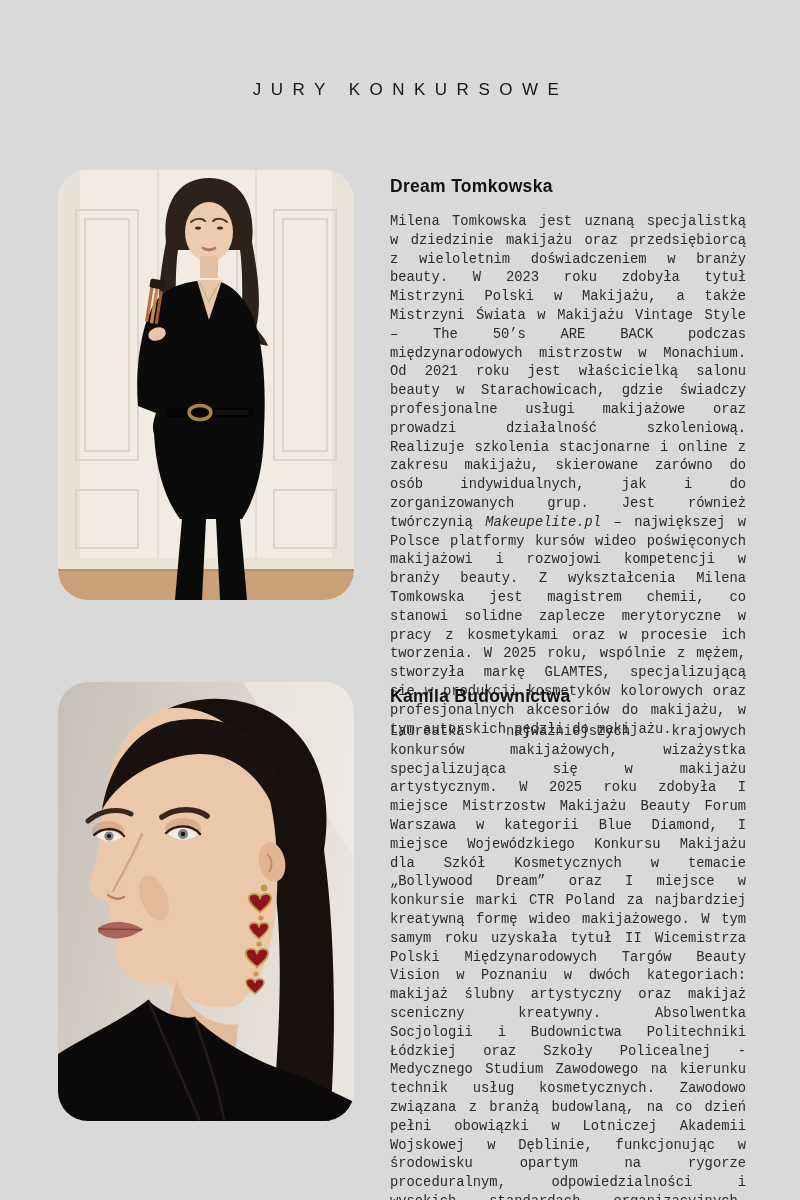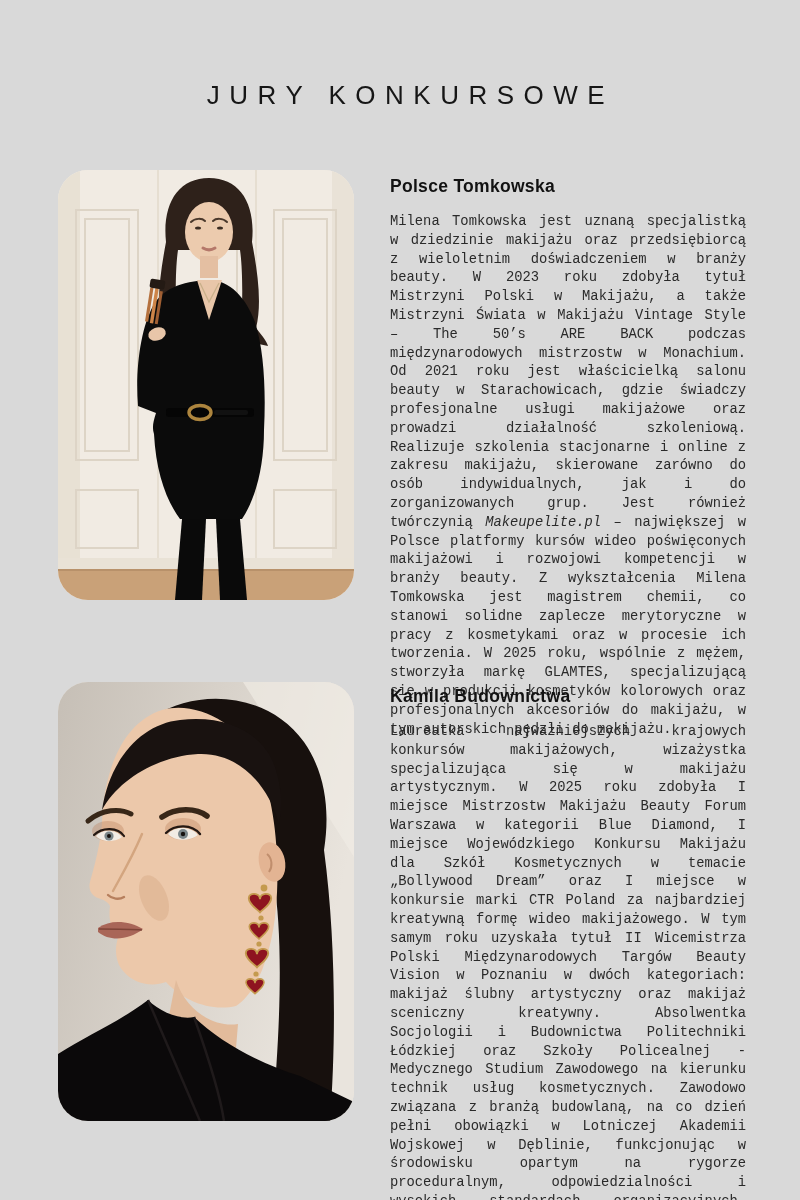--- a/index.html
+++ b/index.html
@@ -3,21 +3,21 @@
 <meta charset="utf-8">
 <style>
   html,body{margin:0;padding:0;background:#d9d9d9;}
   .page{
     position:relative;width:800px;height:1200px;margin:0 auto;
     background:#d9d9d9;overflow:hidden;
     font-family:"Liberation Sans",sans-serif;color:#232323;
   }
   .page-title{
     position:absolute;top:80px;left:0;width:100%;margin:0;
-    text-align:center;font-size:26px;font-weight:400;
+    text-align:center;font-size:17px;font-weight:400;
     letter-spacing:9.5px;padding-left:21px;box-sizing:border-box;
     color:#161616;
   }
   .photo{
     position:absolute;left:58px;width:296px;border-radius:30px;
     overflow:hidden;background:#eee8e0;
   }
   .photo svg{display:block;width:100%;height:100%;}
   .photo-1{top:170px;height:430px;}
   .photo-2{top:682px;height:439px;}
@@ -88,21 +88,21 @@
       <rect x="108" y="238" width="88" height="9" rx="3" fill="#050505"></rect>
       <ellipse cx="142" cy="242.5" rx="11" ry="7" fill="none" stroke="#ad853e" stroke-width="3.4"></ellipse>
       <rect x="156" y="240" width="34" height="5" rx="2" fill="#111111"></rect>
 
       <path d="M124,349 L148,349 L144,430 L117,430 Z" fill="#0a0a0a"></path>
       <path d="M158,349 L182,349 L189,430 L162,430 Z" fill="#0a0a0a"></path>
     </svg>
   </div>
 
   <div class="bio bio-1">
-    <h2>Polsce Tomkowska</h2>
+    <h2>Dream Tomkowska</h2>
     <p><span>Milena Tomkowska jest uznaną specjalistką w dziedzinie makijażu oraz przedsiębiorcą z wieloletnim doświadczeniem w branży beauty. W 2023 roku zdobyła tytuł Mistrzyni Polski w Makijażu, a także Mistrzyni Świata w Makijażu Vintage Style – The 50’s ARE BACK podczas międzynarodowych mistrzostw w Monachium. Od 2021 roku jest właścicielką salonu beauty w Starachowicach, gdzie świadczy profesjonalne usługi makijażowe oraz prowadzi działalność szkoleniową. Realizuje szkolenia stacjonarne i online z zakresu makijażu, skierowane zarówno do osób indywidualnych, jak i do zorganizowanych grup. Jest również twórczynią </span><em>Makeupelite.pl</em><span> – największej w Polsce platformy kursów wideo poświęconych makijażowi i rozwojowi kompetencji w branży beauty. Z wykształcenia Milena Tomkowska jest magistrem chemii, co stanowi solidne zaplecze merytoryczne w pracy z kosmetykami oraz w procesie ich tworzenia. W 2025 roku, wspólnie z mężem, stworzyła markę GLAMTES, specjalizującą się w produkcji kosmetyków kolorowych oraz profesjonalnych akcesoriów do makijażu, w tym autorskich pędzli do makijażu.</span></p>
   </div>
 
   <div class="photo photo-2">
     <svg viewBox="0 0 296 439" preserveAspectRatio="none">
       <defs>
         <linearGradient id="bg2" x1="0" y1="0" x2="1" y2="0.35">
           <stop offset="0" stop-color="#c6bfb6"></stop>
           <stop offset="1" stop-color="#e9e4dd"></stop>
         </linearGradient>

